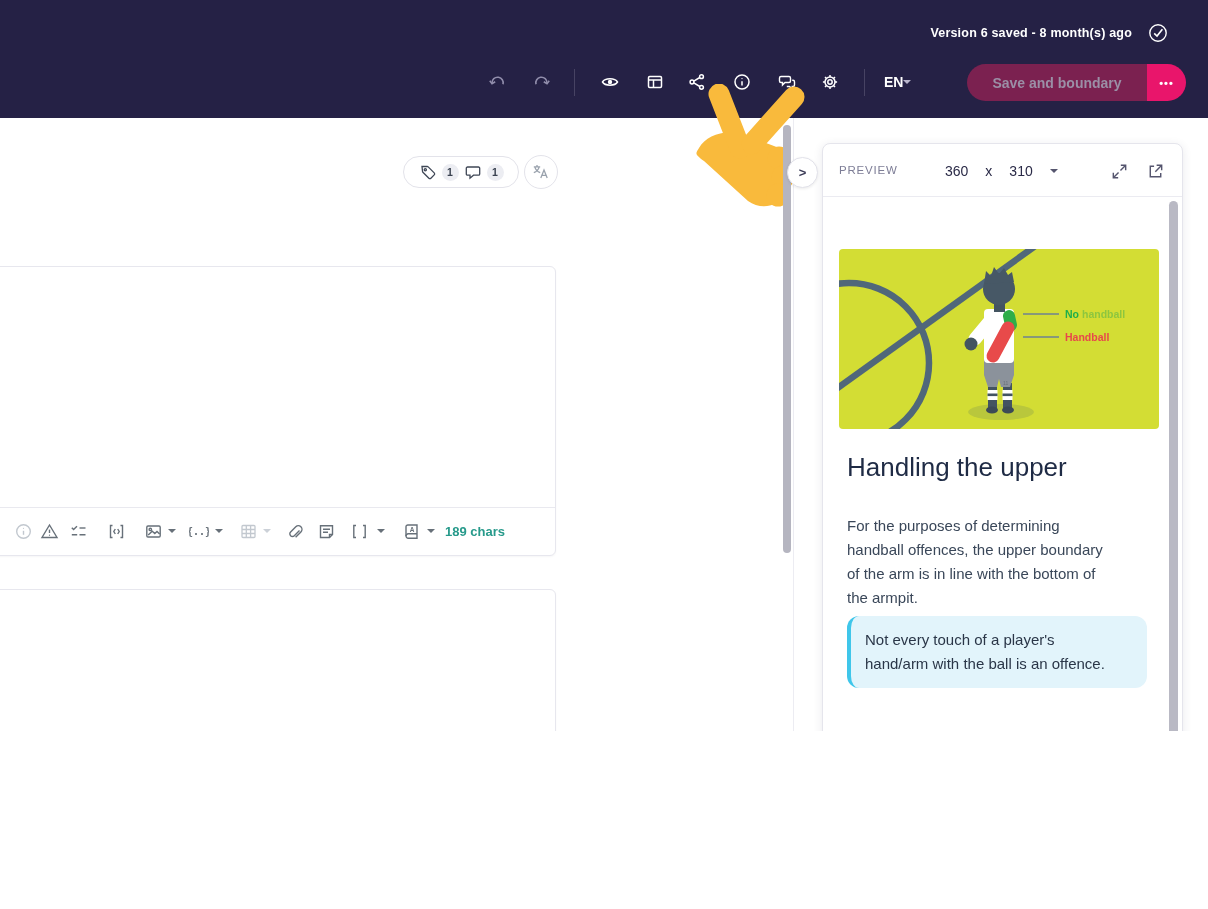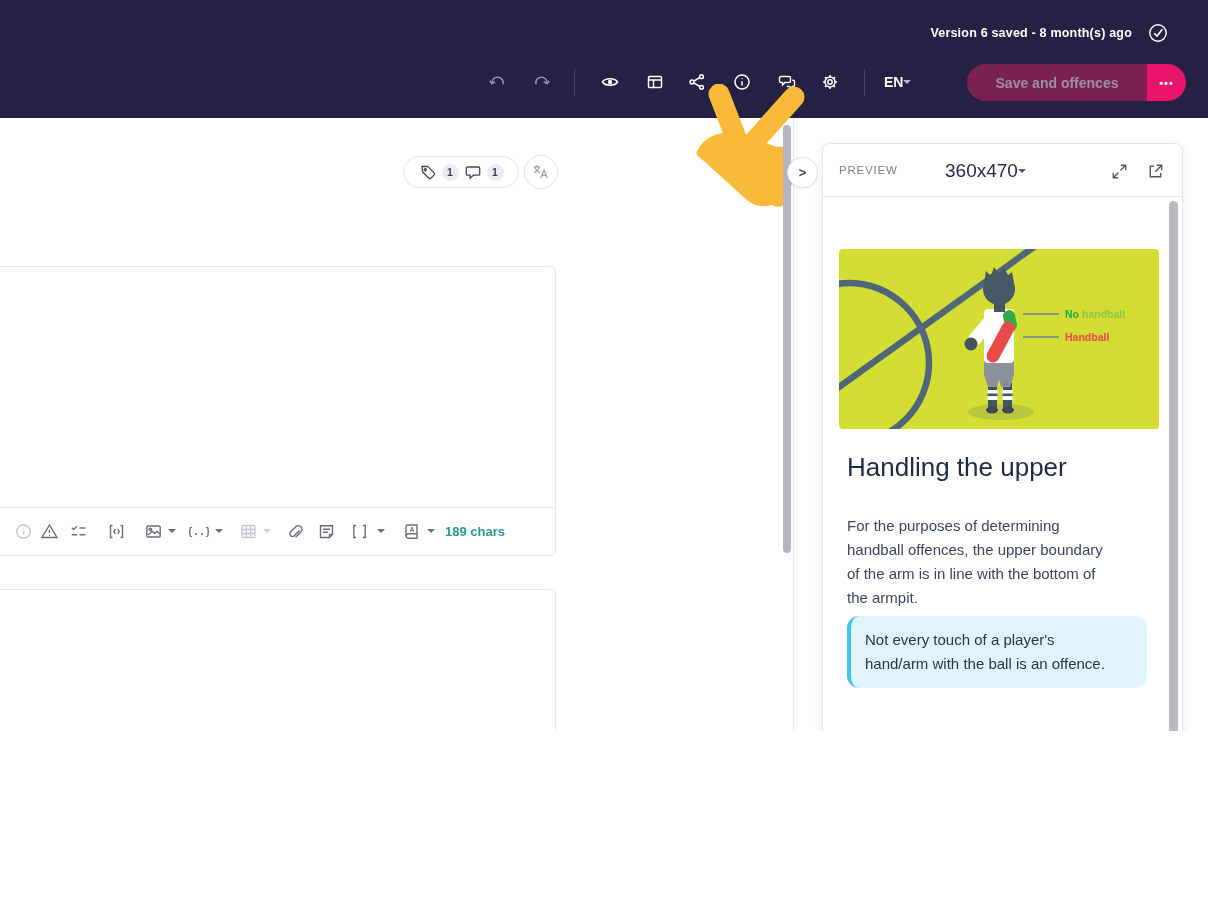--- a/index.html
+++ b/index.html
@@ -51,21 +51,21 @@
 
   
   .divider-v{position:absolute;left:793px;top:118px;width:1px;height:791px;background:#ececf2;}
   .content-scrollbar{position:absolute;left:783px;top:125px;width:8px;height:428px;border-radius:4px;background:#b5b5c0;z-index:65;cursor:pointer;}
   .collapse-btn{position:absolute;left:787px;top:157px;width:31px;height:31px;border:1px solid #e2e2ea;border-radius:50%;background:#fff;box-shadow:0 1px 3px rgba(0,0,0,.08);color:#3c3c57;font-size:13px;font-weight:700;display:flex;align-items:center;justify-content:center;z-index:66;cursor:pointer;}
 
   
   .preview-panel{position:absolute;left:822px;top:143px;width:361px;height:612px;background:#fff;border:1px solid #e5e5ec;border-radius:8px;box-shadow:0 2px 10px rgba(40,40,70,.10);z-index:10;}
   .pv-header{position:absolute;left:0;top:0;right:0;height:53px;border-bottom:1px solid #ebebf1;}
   .pv-label{position:absolute;left:16px;top:20px;font-size:11.5px;font-weight:400;letter-spacing:.8px;color:#7d7d96;}
-  .pv-dims{position:absolute;left:122px;top:0;height:53px;display:flex;align-items:center;gap:0;font-size:19px;color:#2a2a47;background:none;border:none;cursor:pointer;font-family:inherit;}
+  .pv-dims{position:absolute;left:122px;top:0;height:53px;display:flex;align-items:center;gap:17px;font-size:14px;color:#2a2a47;background:none;border:none;cursor:pointer;font-family:inherit;}
   .pv-dims .caret{color:#55556e;}
   .pv-icon{position:absolute;top:17px;width:20px;height:20px;color:#55556e;background:none;border:none;cursor:pointer;display:flex;align-items:center;justify-content:center;}
   .slide-image{position:absolute;left:16px;top:105px;width:320px;height:180px;border-radius:4px;overflow:hidden;}
   .slide-title{position:absolute;left:24px;top:308px;font-size:26px;font-weight:400;color:#1f2b45;white-space:nowrap;}
   .slide-paragraph{position:absolute;left:24px;top:360px;width:270px;font-size:15px;line-height:24px;color:#3a4759;margin-top:10px;}
   .slide-callout{position:absolute;left:24px;top:472px;width:300px;background:var(--callout_bg);border-left:4px solid var(--callout_border);border-radius:12px;padding:12px 40px 12px 14px;font-size:15px;line-height:24px;color:#2a3648;}
   .pv-vscroll{position:absolute;left:346px;top:57px;width:9px;height:535px;border-radius:4.5px;background:#b9b9c4;cursor:pointer;}
   .pv-hscroll{position:absolute;left:6px;top:597px;width:330px;height:10px;border-radius:5px;background:#b9b9c4;cursor:pointer;}
 
   
@@ -139,21 +139,21 @@
           <circle cx="10" cy="10" r="2.2"></circle>
           <circle cx="10" cy="10" r="5"></circle>
           <path d="M10 5 V2.9 M10 15 V17.1 M5 10 H2.9 M15 10 H17.1 M6.5 6.5 L5 5 M13.5 13.5 L15 15 M6.5 13.5 L5 15 M13.5 6.5 L15 5"></path>
         </svg>
     </button>
     <span class="hsep" style="left:864px"></span>
     <button class="lang">
       <span>EN</span>
       <span class="caret"></span>
     </button>
-    <button class="save-btn">Save and offences</button>
+    <button class="save-btn">Save and boundary</button>
     <button class="more-btn">•••</button>
   </header>
 
   <div class="meta-pill">
     <span>
       <svg width="18" height="18" viewBox="0 0 18 18" fill="none" stroke="currentColor" stroke-width="1.3">
           <path d="M3 3.5 h5.2 a1.4 1.4 0 0 1 1 .4 l6 6 a1.4 1.4 0 0 1 0 2 l-3.3 3.3 a1.4 1.4 0 0 1 -2 0 l-6 -6 a1.4 1.4 0 0 1 -.4 -1 Z"></path>
           <circle cx="6.3" cy="6.8" r="1.1"></circle>
         </svg>
     </span>
@@ -311,21 +311,21 @@
   <div class="divider-v"></div>
   <div class="content-scrollbar"></div>
   <button class="collapse-btn">&gt;</button>
 
   <aside class="preview-panel">
     <div class="pv-header">
       <span class="pv-label">PREVIEW</span>
       <button class="pv-dims">
         <span>360</span>
         <span>x</span>
-        <span>470</span>
+        <span>310</span>
         <span class="caret"></span>
       </button>
       <button class="pv-icon" style="left:286px">
         <svg width="19" height="19" viewBox="0 0 20 20" fill="none" stroke="currentColor" stroke-width="1.5">
             <path d="M11.4 3.5 H16.5 V8.6 M16.5 3.5 L11 9 M8.6 16.5 H3.5 V11.4 M3.5 16.5 L9 11"></path>
           </svg>
       </button>
       <button class="pv-icon" style="left:322px">
         <svg width="19" height="19" viewBox="0 0 20 20" fill="none" stroke="currentColor" stroke-width="1.5">
             <path d="M8.5 4.5 H4.5 V15.5 H15.5 V11.5"></path>

